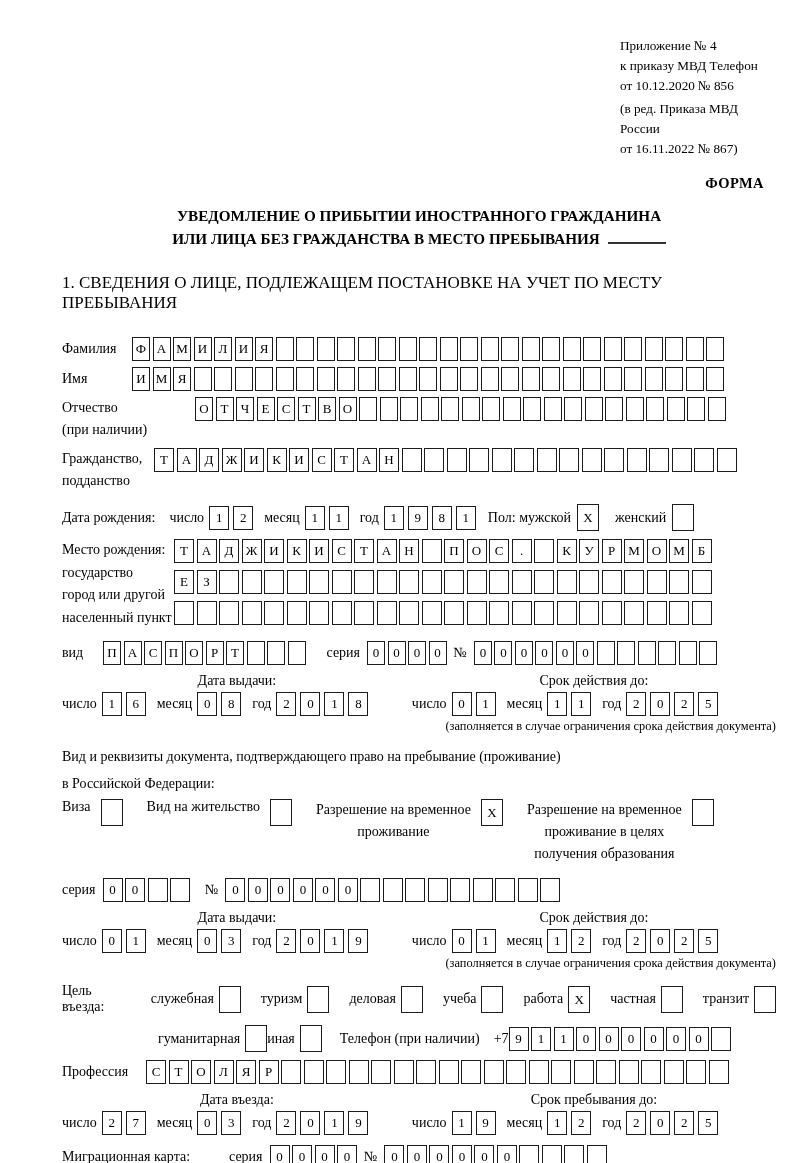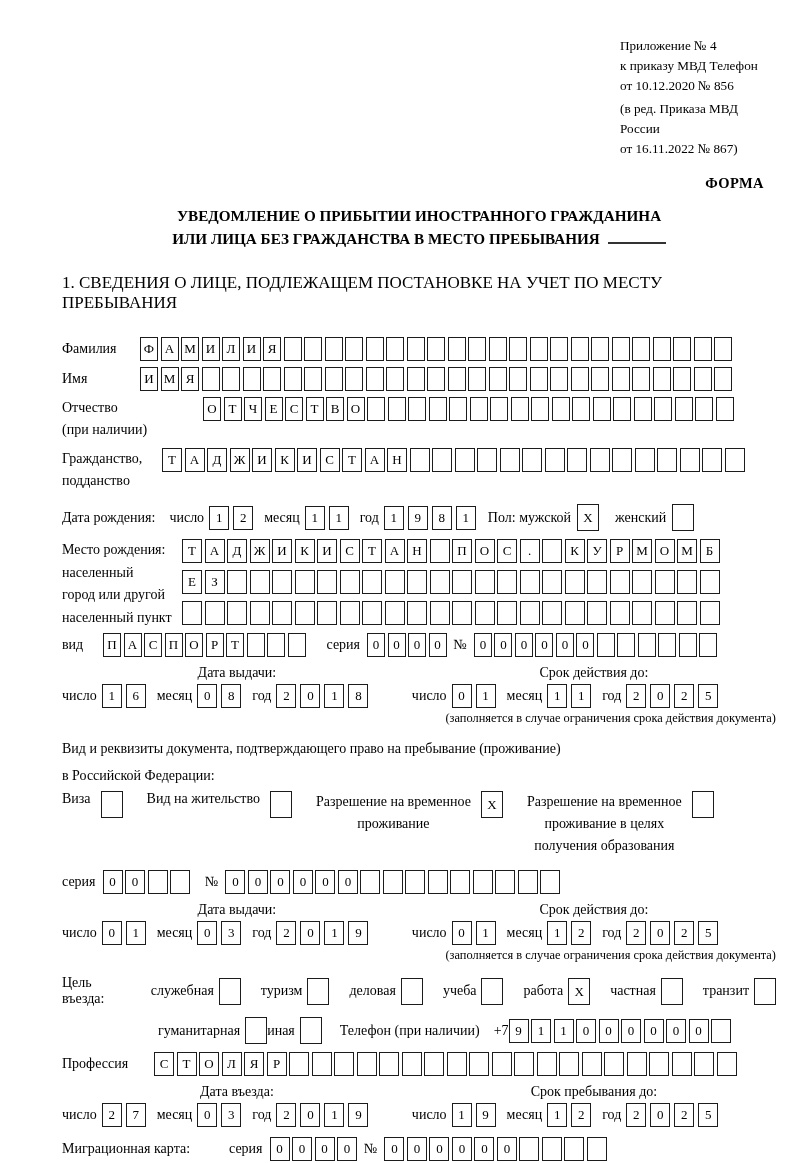--- a/index.html
+++ b/index.html
@@ -8,21 +8,21 @@
     padding:36px 24px 8px 62px;
     font-family:"Liberation Serif","DejaVu Serif",serif;
     color:#000;font-size:14px;position:relative;overflow:hidden;background:#fff;
   }
   .annex{margin-left:558px;font-size:13.2px;line-height:1.5;}
   .annex .gap{height:4px;}
   .forma{margin-top:16px;text-align:right;padding-right:12px;font-weight:bold;font-size:14.5px;letter-spacing:.4px;}
   .title{margin-top:12px;text-align:center;font-weight:bold;font-size:15.2px;line-height:1.55;}
   .blankline{display:inline-block;width:58px;border-bottom:2px solid #333;height:1px;vertical-align:baseline;margin-left:8px;}
   .sec{margin-top:22px;font-weight:normal;font-size:17px;}
-  .row{display:flex;align-items:center;margin-top:6px;gap:8px;}
+  .row{display:flex;align-items:center;margin-top:6px;}
   .row.top{align-items:flex-start;}
   .lbl{flex:0 0 auto;}
   .ml2{line-height:1.6;}
   .boxes{display:flex;flex-wrap:nowrap;gap:2.5px;align-items:center;}
   .box{
     flex:none;width:16px;height:22px;border:1.7px solid #1c1c1c;
     text-align:center;line-height:22px;font-size:13px;background:#fff;display:inline-block;
   }
   .w .box{width:18px;}
   .cbx .box{width:20px;height:25px;line-height:25px;}
@@ -240,21 +240,21 @@
       </span>
     <span style="margin-left:10px;">женский</span>
     <span class="boxes cbx">
         <span class="box"></span>
       </span>
   </div>
 
   <div class="row top mt8">
     <span class="lbl ml2" style="width:112px;">
         <div>Место рождения:</div>
-        <div>населенный</div>
+        <div>государство</div>
         <div>город или другой</div>
         <div>населенный пункт</div>
       </span>
     <span class="stack">
       <span class="boxes w">
           <span class="box">Т</span>
           <span class="box">А</span>
           <span class="box">Д</span>
           <span class="box">Ж</span>
           <span class="box">И</span>
@@ -327,21 +327,21 @@
           <span class="box"></span>
           <span class="box"></span>
           <span class="box"></span>
           <span class="box"></span>
           <span class="box"></span>
         </span>
     </span>
   </div>
 
 
-  <div class="row" style="gap:7px;margin-top:4px;">
+  <div class="row" style="gap:7px;margin-top:12px;">
     <span style="width:34px;">вид</span>
     <span class="boxes">
         <span class="box">П</span>
         <span class="box">А</span>
         <span class="box">С</span>
         <span class="box">П</span>
         <span class="box">О</span>
         <span class="box">Р</span>
         <span class="box">Т</span>
         <span class="box"></span>

